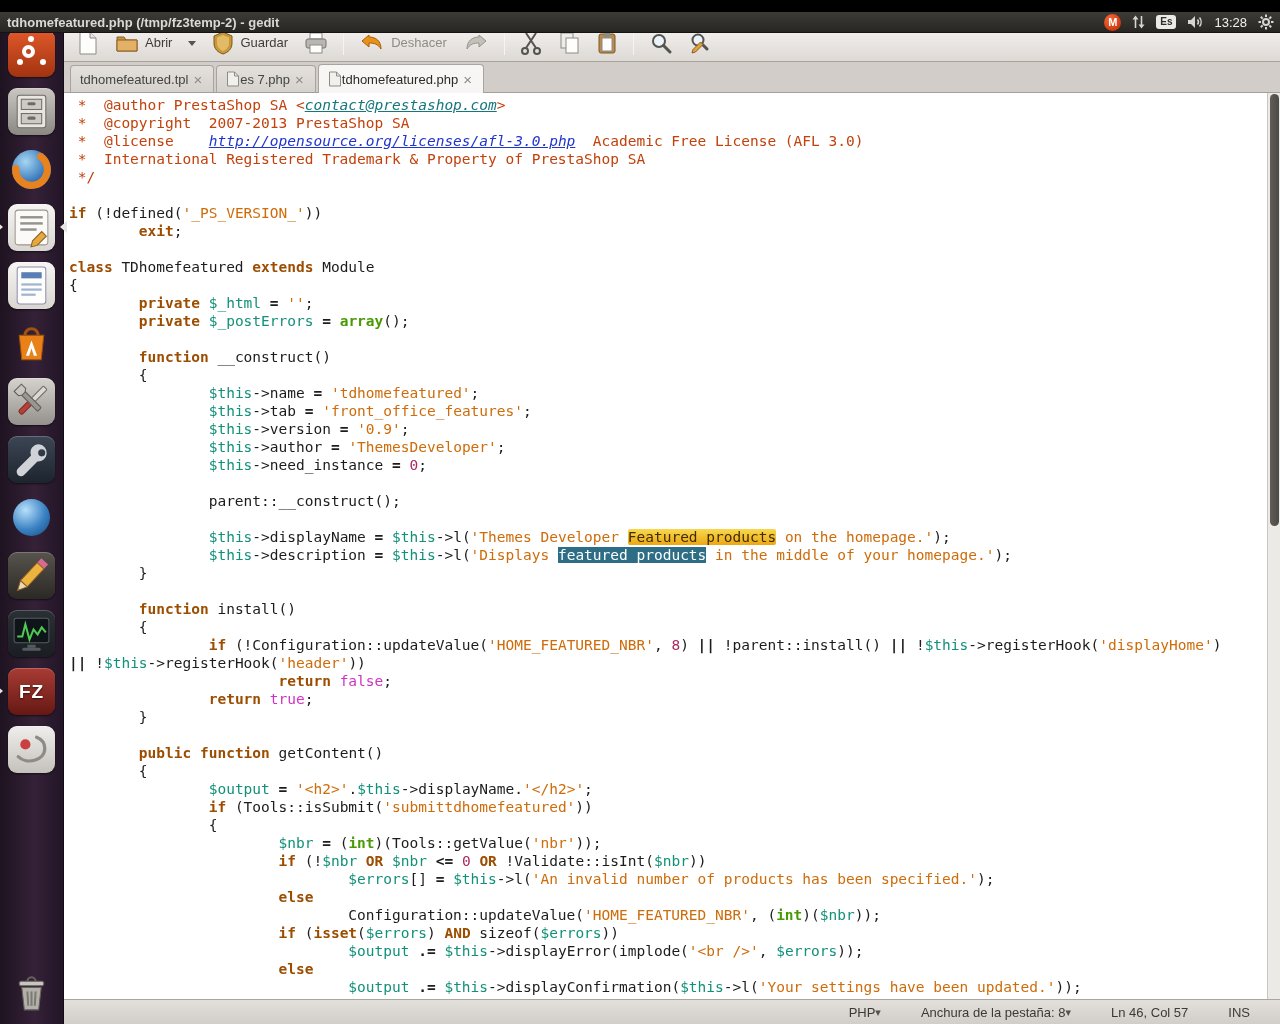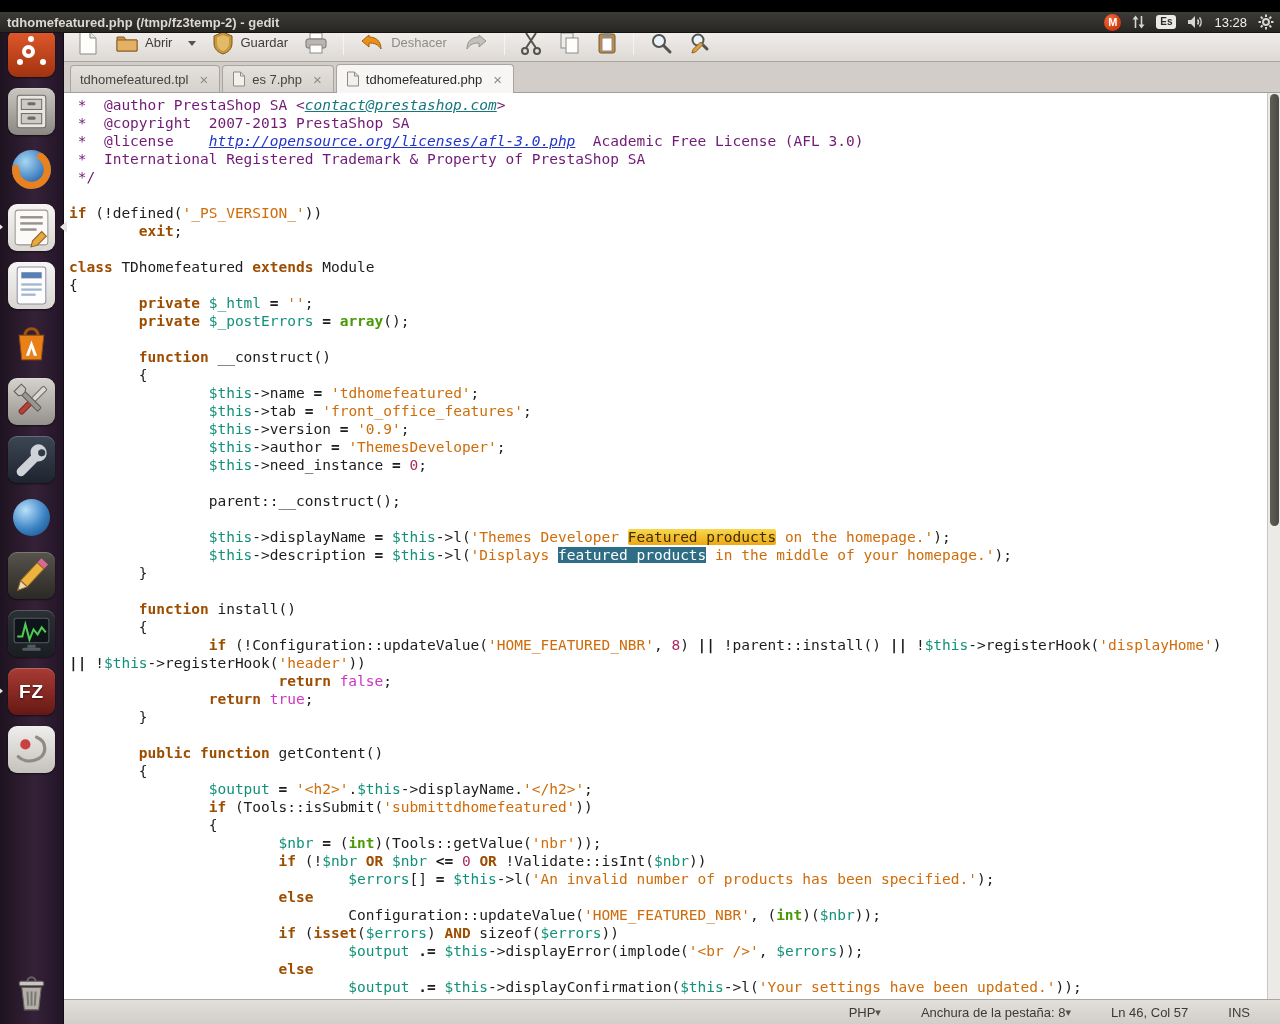--- a/index.html
+++ b/index.html
@@ -74,34 +74,34 @@
             font-size:13px; color:#3e3d39; }
   .tb-label-muted { color:#8f8c86; }
   .tb-caret { width:0; height:0; border:4px solid transparent; border-top:5px solid #55534e;
               margin-top:5px; }
   .tb-sep { width:1px; height:25px; background:#b3aea8; border-right:1px solid #f6f4f2;
             margin:0 6px; flex:none; }
 
   
   #tabbar { height:31px; flex:none; background:#d2cdc8; border-bottom:1px solid #a39e98;
             display:flex; align-items:flex-end; padding-left:6px; gap:2px; }
-  .tab { height:27px; display:flex; align-items:center; gap:6px; padding:0 9px;
+  .tab { height:27px; display:flex; align-items:center; padding:0 9px;
          font-size:13px; color:#454440; background:linear-gradient(#e4e1dd,#d5d1cc);
          border:1px solid #a9a49d; border-bottom:none; border-radius:4px 4px 0 0; }
   .tab.active { background:#f7f6f4; color:#2c2b28; height:29px; position:relative; top:1px;margin-top:25px; }
   .tab-close { color:#8e8b86; font-size:15px; line-height:13px; margin-left:3px; padding:0 2px; }
 
   
   #editor { position:relative; flex:1; background:#ffffff; overflow:hidden; }
   #code { position:absolute; left:0; top:0; right:13px; bottom:0;
           padding:3px 0 0 5px; font-family:"DejaVu Sans Mono", monospace;
           font-size:14.5px; line-height:18px; color:#1c1c1c; overflow:hidden; }
   .code-line { height:18px; white-space:pre; }
   .tok-p  { color:#1c1c1c; }
-  .tok-cm { color:#701a75; }
+  .tok-cm { color:#c2410c; }
   .tok-lk { color:#15767c; text-decoration:underline; font-style:italic; }
   .tok-lku{ color:#2135cd; text-decoration:underline; font-style:italic; }
   .tok-kw { color:#9c4d00; font-weight:bold; }
   .tok-ty { color:#4a9a06; font-weight:bold; }
   .tok-st { color:#ce6c0a; }
   .tok-va { color:#12917a; }
   .tok-nu { color:#a92a62; }
   .tok-bo { color:#cf33c5; }
   .tok-op { color:#1c1c1c; font-weight:bold; }
   .tok-hl1{ background:linear-gradient(#f8d84e,#eda714); color:#402d00; border-radius:2px; }

